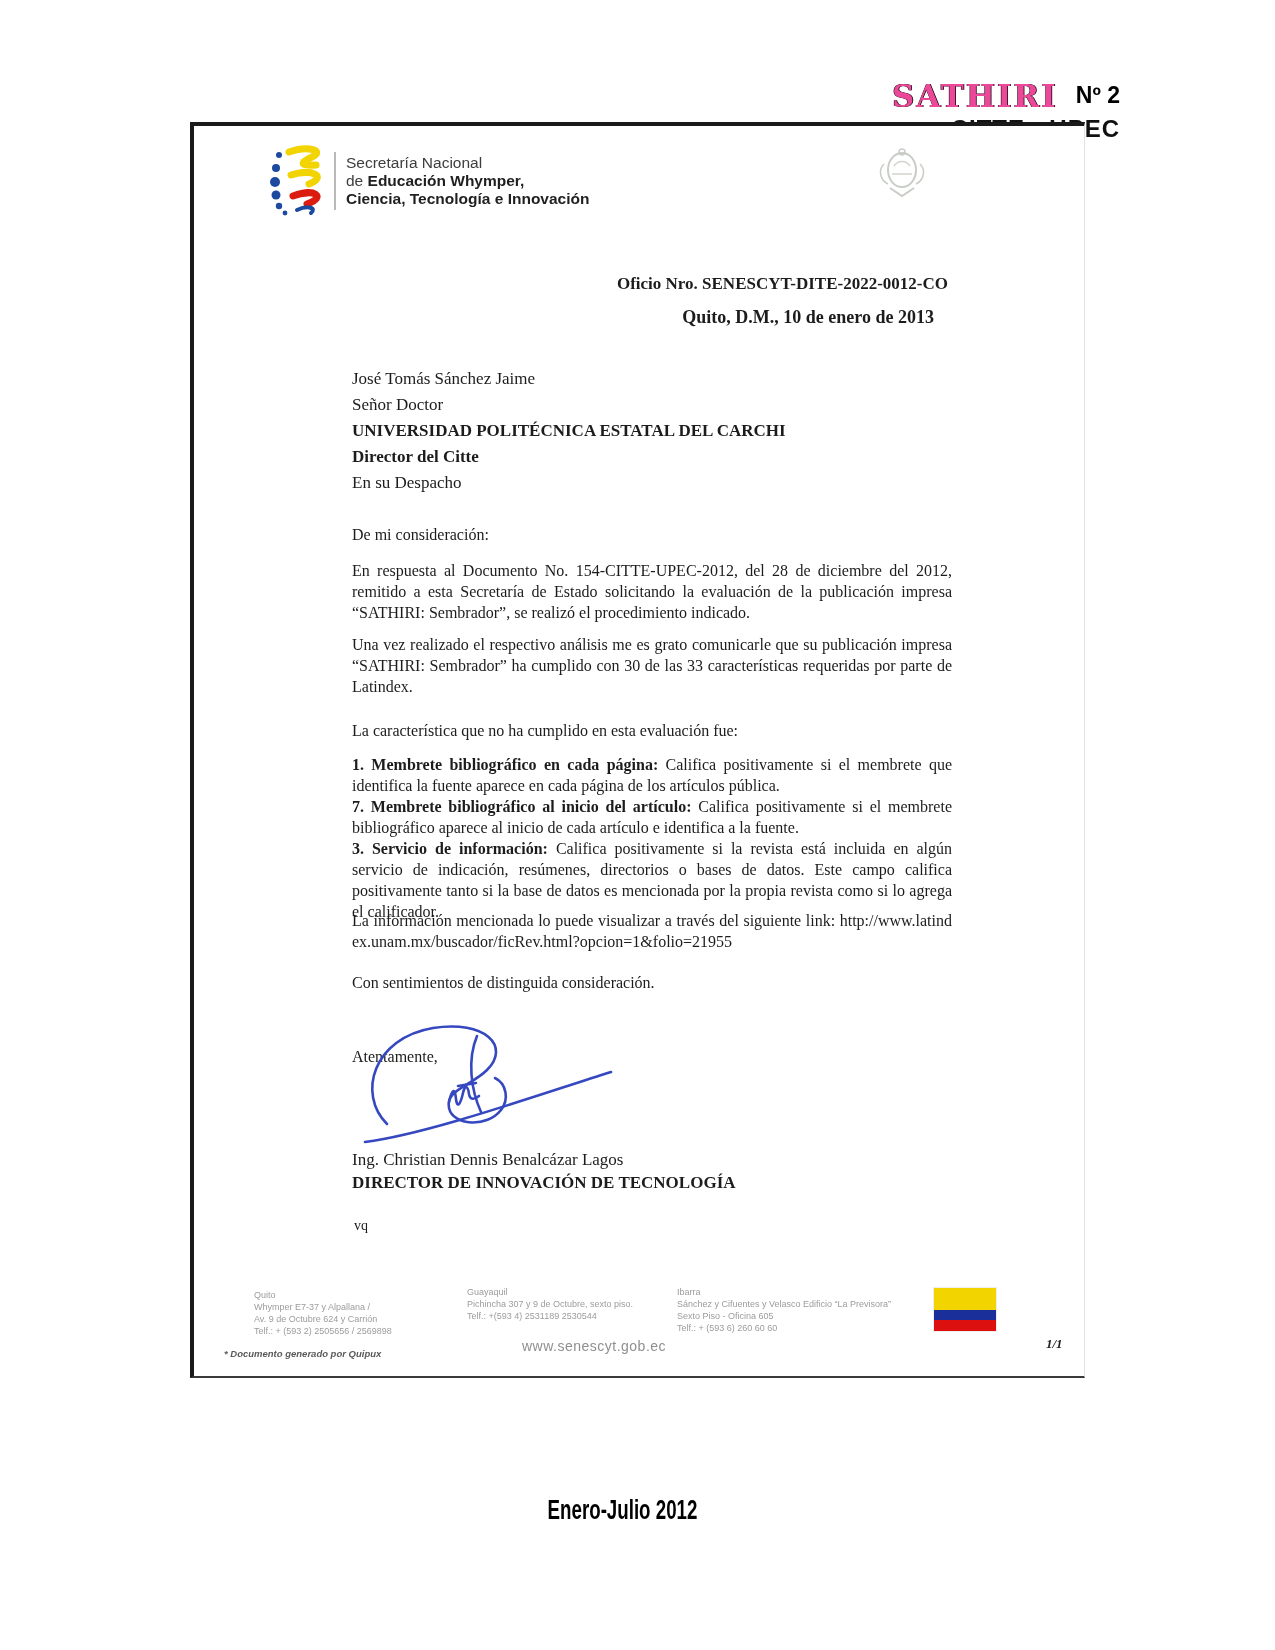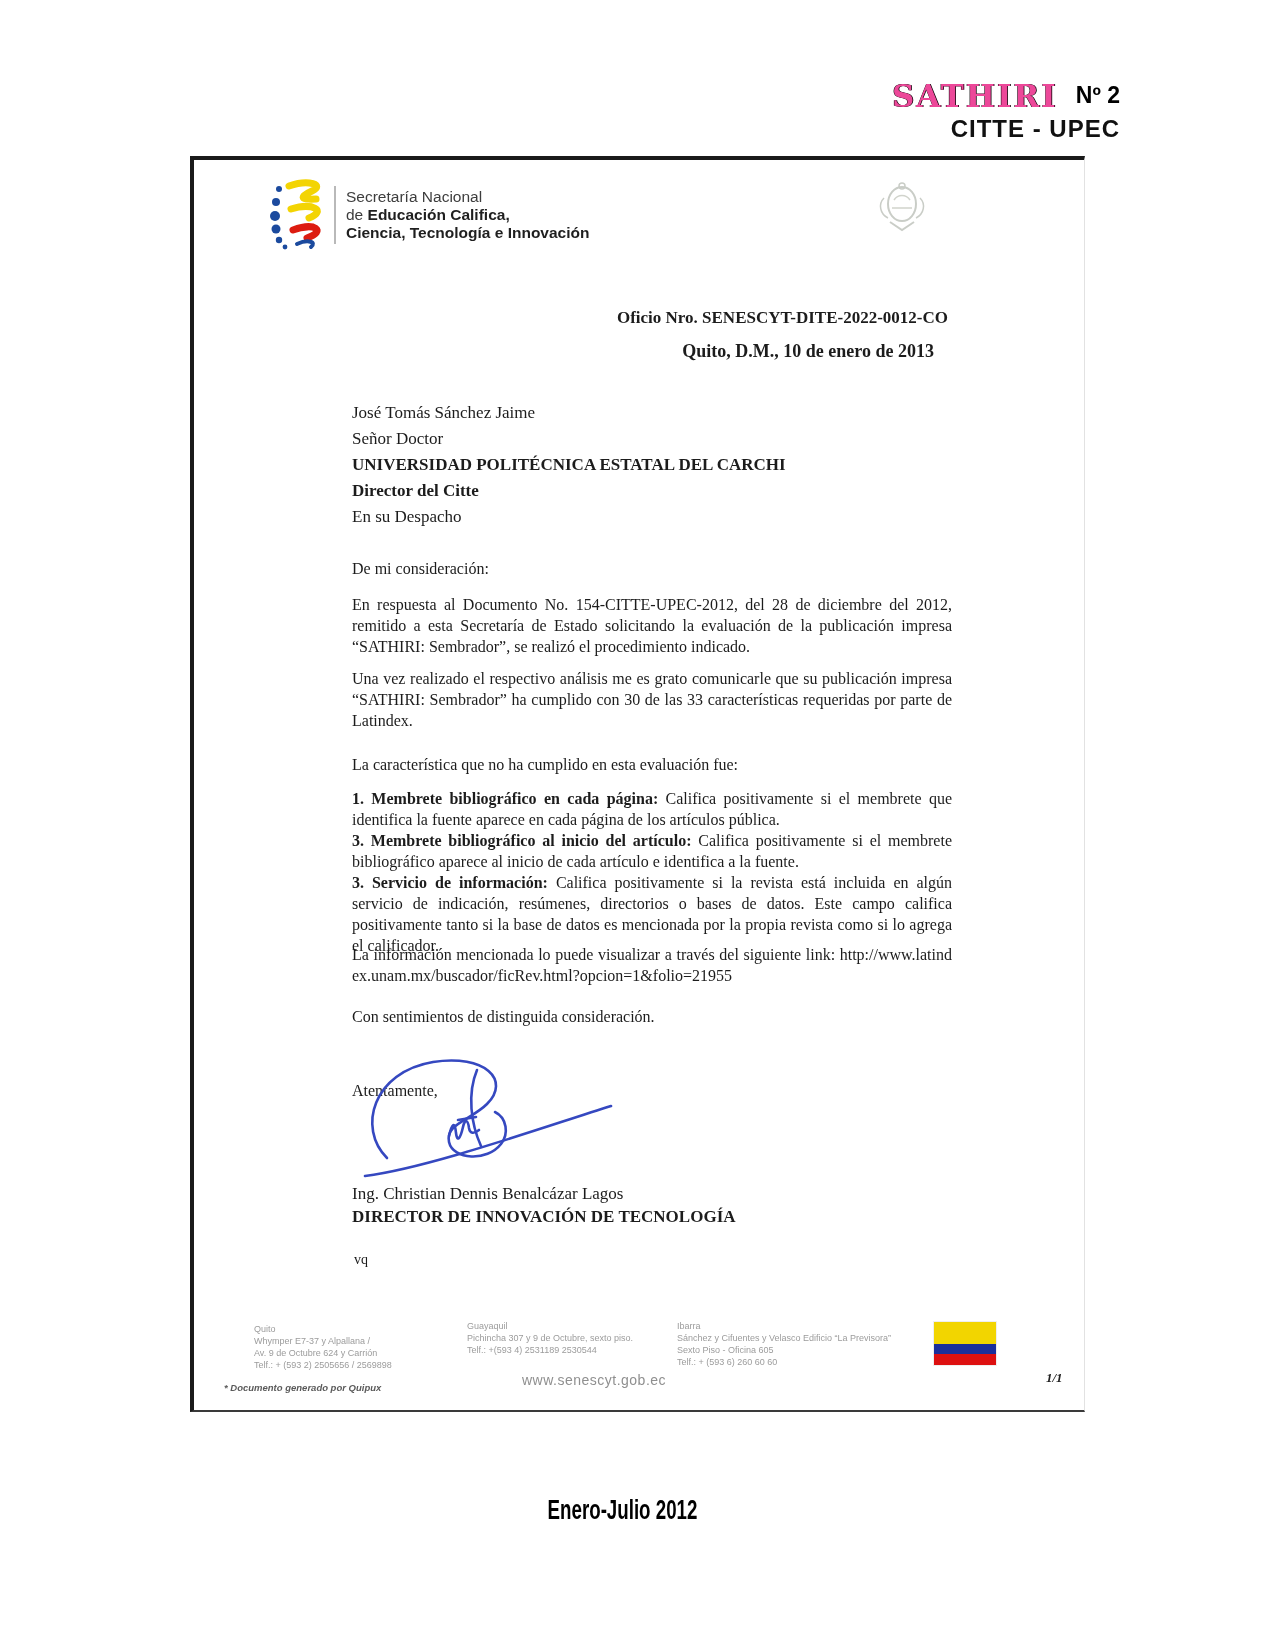--- a/index.html
+++ b/index.html
@@ -16,21 +16,21 @@
   .issue-no{
     font-family:"Liberation Sans", sans-serif;font-weight:bold;font-size:23px;color:#000;
     display:inline-block;margin-left:18px;vertical-align:4px;
   }
   .org-line{
     font-family:"Liberation Sans", sans-serif;font-weight:600;font-size:24px;color:#111;
     letter-spacing:1px;margin-top:1px;
   }
   
   .letter{
-    position:absolute;left:190px;top:156px;width:890px;height:1250px;background:#fff;
+    position:absolute;left:190px;top:122px;width:890px;height:1250px;background:#fff;
     border-top:4px solid #1a1a1a;border-left:4px solid #1a1a1a;
     border-bottom:2px solid #3a3a3a;border-right:1px solid #e2e2e2;
   }
   .letter *{box-sizing:border-box;}
   
   .letterhead{position:absolute;left:72px;top:18px;display:flex;align-items:center;}
   .logo-mark{width:64px;height:74px;flex:0 0 auto;}
   .logo-sep{width:2px;height:58px;background:#b9b9b9;margin:0 10px 0 4px;}
   .lh-text{font-family:"Liberation Sans", sans-serif;font-size:15.5px;line-height:18px;color:#3d3d3d;}
   .lh-text .b{font-weight:bold;color:#1f1f1f;}
@@ -106,21 +106,21 @@
       <circle cx="12" cy="62" r="3.2" fill="#1b4a9e"></circle>
       <circle cx="18" cy="69" r="2.4" fill="#1b4a9e"></circle>
       <path d="M22 8 C42 1 58 7 45 13 C34 18 31 22 49 21" stroke="#f3d403" stroke-width="7" fill="none" stroke-linecap="round"></path>
       <path d="M24 31 C46 24 60 33 42 40" stroke="#f3d403" stroke-width="7" fill="none" stroke-linecap="round"></path>
       <path d="M26 52 C48 44 60 53 40 60" stroke="#dd1c10" stroke-width="7" fill="none" stroke-linecap="round"></path>
       <path d="M30 66 C41 61 50 64 44 69" stroke="#1b4a9e" stroke-width="4" fill="none" stroke-linecap="round"></path>
     </svg>
     <div class="logo-sep"></div>
     <div class="lh-text">
       <div>Secretaría Nacional</div>
-      <div><span>de </span><span class="b">Educación Califica,</span></div>
+      <div><span>de </span><span class="b">Educación Whymper,</span></div>
       <div class="b">Ciencia, Tecnología e Innovación</div>
     </div>
   </div>
 
   <svg class="crest" viewBox="0 0 52 56">
     <ellipse cx="26" cy="26" rx="14" ry="17" fill="none" stroke="#8a9184" stroke-width="2"></ellipse>
     <path d="M8 20 C2 26 4 36 12 40 M44 20 C50 26 48 36 40 40" stroke="#8a9184" stroke-width="1.5" fill="none"></path>
     <path d="M14 44 L26 52 L38 44" stroke="#8a9184" stroke-width="2" fill="none"></path>
     <path d="M18 22 C22 16 30 16 34 22 M16 30 L36 30" stroke="#9aa08f" stroke-width="1.5" fill="none"></path>
     <circle cx="26" cy="8" r="3" fill="none" stroke="#8a9184" stroke-width="1.5"></circle>
@@ -137,21 +137,21 @@
     <div>En su Despacho</div>
   </div>
 
   <div class="bodycol greeting">De mi consideración:</div>
   <div class="bodycol just p1">En respuesta al Documento No. 154-CITTE-UPEC-2012, del 28 de diciembre del 2012, remitido a esta Secretaría de Estado solicitando la evaluación de la publicación impresa “SATHIRI: Sembrador”, se realizó el procedimiento indicado.</div>
   <div class="bodycol just p2">Una vez realizado el respectivo análisis me es grato comunicarle que su publicación impresa “SATHIRI: Sembrador” ha cumplido con 30 de las 33 características requeridas por parte de Latindex.</div>
   <div class="bodycol p3">La característica que no ha cumplido en esta evaluación fue:</div>
 
   <div class="bodycol just items">
     <p><span class="lbl">1. Membrete bibliográfico en cada página:</span><span> Califica positivamente si el membrete que identifica la fuente aparece en cada página de los artículos pública.</span></p>
-    <p><span class="lbl">3. Membrete bibliográfico al inicio del artículo:</span><span> Califica positivamente si el membrete bibliográfico aparece al inicio de cada artículo e identifica a la fuente.</span></p>
+    <p><span class="lbl">7. Membrete bibliográfico al inicio del artículo:</span><span> Califica positivamente si el membrete bibliográfico aparece al inicio de cada artículo e identifica a la fuente.</span></p>
     <p><span class="lbl">3. Servicio de información:</span><span> Califica positivamente si la revista está incluida en algún servicio de indicación, resúmenes, directorios o bases de datos. Este campo califica positivamente tanto si la base de datos es mencionada por la propia revista como si lo agrega el calificador.</span></p>
   </div>
 
   <div class="bodycol just linkp">La información mencionada lo puede visualizar a través del siguiente link: http://www.latindex.unam.mx/buscador/ficRev.html?opcion=1&amp;folio=21955</div>
   <div class="bodycol closing">Con sentimientos de distinguida consideración.</div>
 
   <div class="bodycol salute">Atentamente,</div>
   <svg class="sig" viewBox="0 0 262 138">
     <g fill="none" stroke="#3548c0" stroke-width="2.6" stroke-linecap="round">
       <path d="M30 110 C 0 80, 16 24, 76 14 C 128 6, 154 32, 130 56 C 114 72, 88 76, 92 94 C 96 112, 130 114, 144 96 C 152 86, 150 70, 138 64" stroke="#3548c0"></path>

